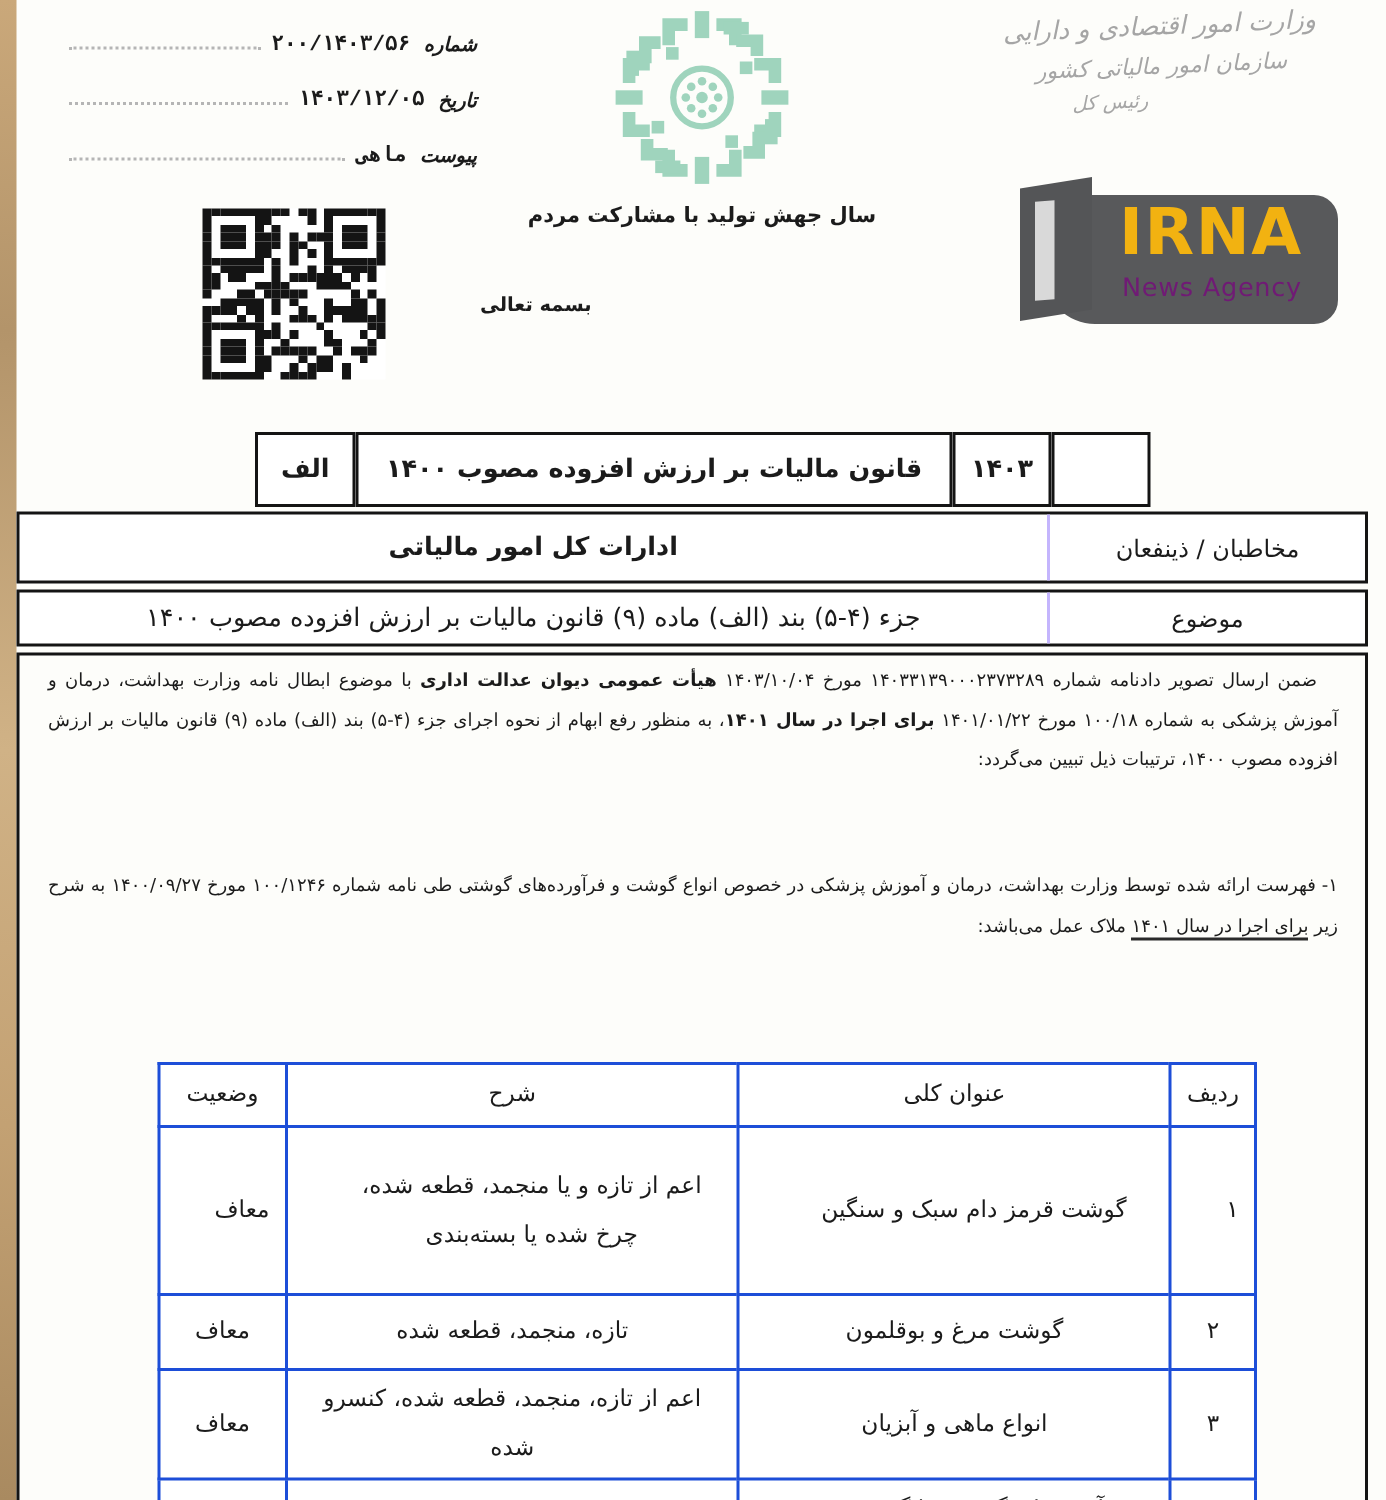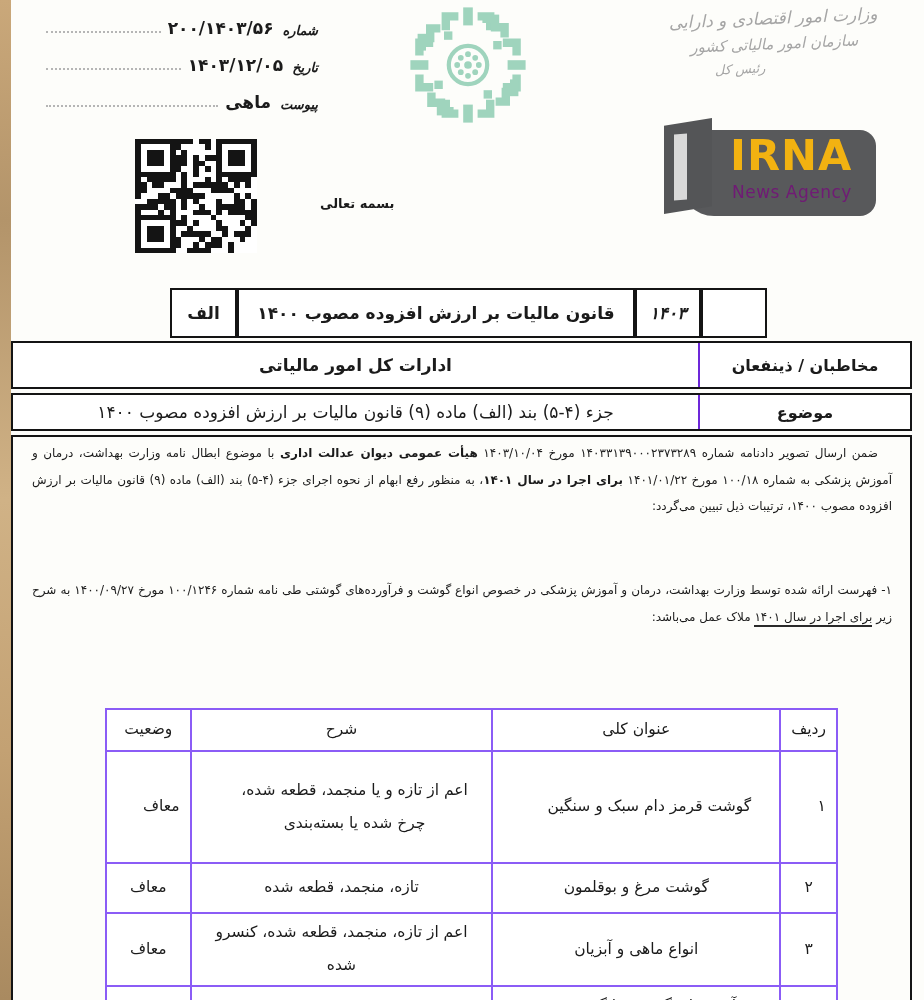--- a/index.html
+++ b/index.html
@@ -5,80 +5,80 @@
   html,body{margin:0;padding:0;background:#e9e9e9;}
   .page{position:relative;width:924px;height:1000px;margin:0 auto;background:#fdfdfa;
         font-family:"DejaVu Sans",sans-serif;color:#1b1b1b;overflow:hidden;}
   
   .strip{position:absolute;left:0;top:0;width:11px;height:100%;
          background:linear-gradient(#caa87a,#b3946a 22%,#d0b286 50%,#c3a173 75%,#a98a60);}
   
   .meta{position:absolute;top:14px;left:46px;width:272px;direction:rtl;}
   .meta-row{display:flex;align-items:flex-end;height:24px;margin-bottom:13px;}
   .meta-label{font-size:13px;font-weight:bold;font-style:italic;white-space:nowrap;margin-left:9px;}
-  .meta-value{font-size:17px;font-weight:bold;white-space:nowrap;}
+  .meta-value{font-size:14px;font-weight:bold;white-space:nowrap;font-family:Liberation Mono, monospace;}
   .meta-dots{flex:1;min-width:16px;border-bottom:2px dotted #b5b5b5;margin:0 7px 5px 0;}
   
   .org-logo{position:absolute;left:408px;top:4px;width:120px;height:122px;}
   .slogan{position:absolute;left:320px;top:136px;width:296px;text-align:center;
           font-weight:bold;font-size:14px;direction:rtl;}
   .basmala{position:absolute;left:320px;top:196px;width:296px;text-align:left;
            font-weight:bold;font-size:13px;direction:rtl;}
   
   .callig{position:absolute;left:636px;top:8px;width:276px;text-align:center;color:#a5a5a5;
           direction:rtl;transform:rotate(-2.5deg);font-style:italic;}
   .callig .l1{font-size:17px;}
   .callig .l2{font-size:15px;margin-top:7px;}
   .callig .l3{font-size:13px;margin-top:7px;margin-right:70px;}
   
   .qr{position:absolute;left:135px;top:139px;width:122px;height:114px;background:#fff;
       display:grid;grid-template-columns:repeat(21,1fr);grid-template-rows:repeat(21,1fr);}
   .qr i{display:block;background:#141414;}
   .qr i.off{background:transparent;}
   
-  .irna{position:absolute;left:664px;top:116px;width:218px;height:102px;}
+  .irna{position:absolute;left:680px;top:116px;width:218px;height:102px;}
   .irna-body{position:absolute;left:16px;top:14px;width:196px;height:86px;background:#58595b;
              border-radius:6px 16px 16px 34px;}
   .irna-book{position:absolute;left:0;top:2px;width:48px;height:96px;background:#55565ا8;}
   .irna-book{background:#545557;clip-path:polygon(0 8%,100% 0,100% 92%,0 100%);}
   .irna-stripe{position:absolute;left:10px;top:18px;width:13px;height:66px;background:#d9d9d9;
                transform:skewY(-5deg);}
   .irna-name{position:absolute;left:66px;top:18px;color:#f2b211;font-size:43px;font-weight:bold;
              letter-spacing:1px;line-height:1;}
   .irna-sub{position:absolute;left:68px;top:66px;color:#701a75;font-size:17px;letter-spacing:.5px;}
   
   .clsbox{position:absolute;top:288px;height:50px;background:#fff;border:2.5px solid #141414;
           box-sizing:border-box;display:flex;align-items:center;justify-content:center;
           font-weight:bold;font-size:17px;direction:rtl;}
   .cls-alef{left:170px;width:67px;text-align:center;}
   .cls-law{left:237px;width:398px;}
-  .cls-year{left:635px;width:66px;font-style:italic;}
+  .cls-year{left:635px;width:66px;}
   .cls-empty{left:701px;width:66px;}
   
   .inforow{position:absolute;left:11px;width:901px;background:#fff;border:2px solid #141414;
            box-sizing:border-box;display:flex;direction:rtl;align-items:stretch;}
   .row-recipients{top:341px;height:48px;}
   .row-subject{top:393px;height:38px;}
   .info-label{width:212px;display:flex;align-items:center;justify-content:center;
-              font-weight:bold;font-size:16px;border-left:2px solid #6d28d9;box-sizing:border-box;}
+              font-weight:normal;font-size:16px;border-left:2px solid #c4b5fd;box-sizing:border-box;}
   .info-value{flex:1;display:flex;align-items:center;justify-content:center;font-size:17px;}
   .row-recipients .info-value{font-weight:bold;}
   
   .body-box{position:absolute;left:11px;top:435px;width:901px;height:620px;
             border:2px solid #141414;box-sizing:border-box;background:transparent;}
   .para{position:absolute;left:32px;width:860px;direction:rtl;text-align:justify;
         font-size:12px;line-height:2.22;}
   .para1{top:440px;text-indent:14px;}
   .para2{top:577px;padding-right:2px;}
   .b{font-weight:bold;}
   .u{border-bottom:2px solid #2a2a2a;padding-bottom:1px;}
   
   .meat-table{position:absolute;left:105px;top:708px;width:733px;border-collapse:collapse;
               direction:rtl;font-size:15.5px;text-align:center;background:#fff;}
-  .meat-table th,.meat-table td{border:2px solid #8b5cf6;padding:2px 10px;vertical-align:middle;
+  .meat-table th,.meat-table td{border:2px solid #1d4ed8;padding:2px 10px;vertical-align:middle;
               font-weight:normal;line-height:2.15;}
   .col-radif{width:48px;}  .col-onvan{width:294px;}
   .col-sharh{width:308px;} .col-vaziat{width:73px;}
   .hrow th{height:36px;}
   .r1 td{height:106px;padding-left:36px;} .r2 td{height:44px;} .r3 td{height:44px;} .r4 td{height:70px;}
 </style>
 </head>
 <body>
 
 <div class="page">
@@ -125,20 +125,21 @@
             <circle cx="59" cy="50" r="2.4"></circle>
           <circle cx="44" cy="44" r="2.4"></circle>
             <circle cx="56" cy="44" r="2.4"></circle>
           <circle cx="44" cy="56" r="2.4"></circle>
             <circle cx="56" cy="56" r="2.4"></circle>
         </g>
       </g>
     </svg>
   </div>
 
+  <div class="slogan">سال جهش تولید با مشارکت مردم</div>
   <div class="basmala">بسمه تعالی</div>
 
   <div class="callig">
     <div class="l1">وزارت امور اقتصادی و دارایی</div>
     <div class="l2">سازمان امور مالیاتی کشور</div>
     <div class="l3">رئیس کل</div>
   </div>
 
   <div class="qr">
       <i class=""></i>

